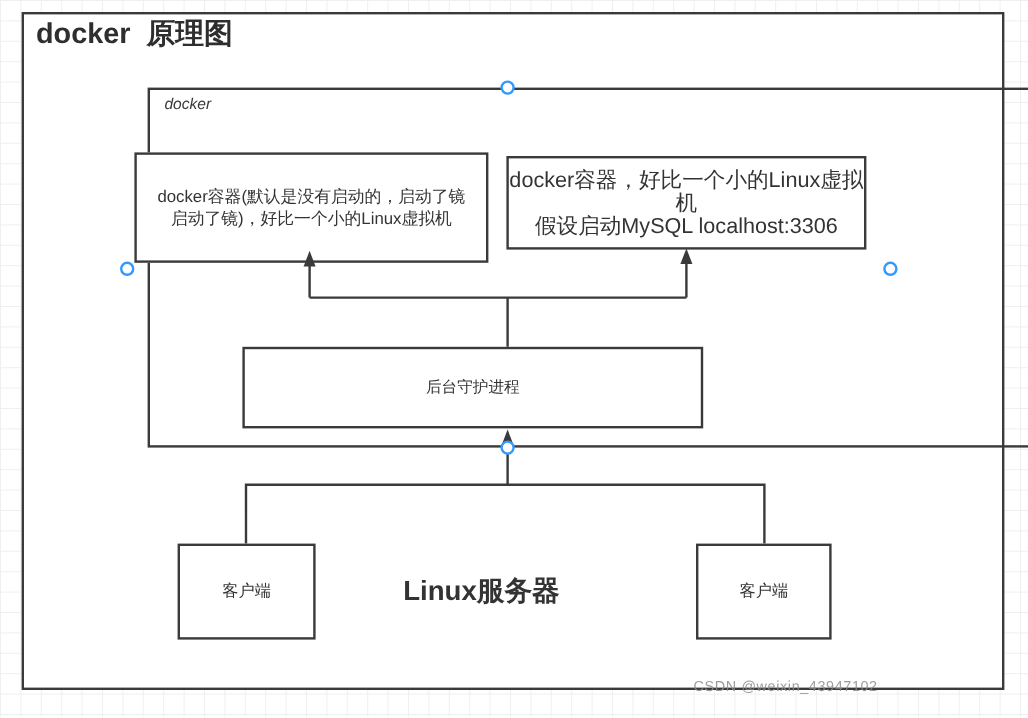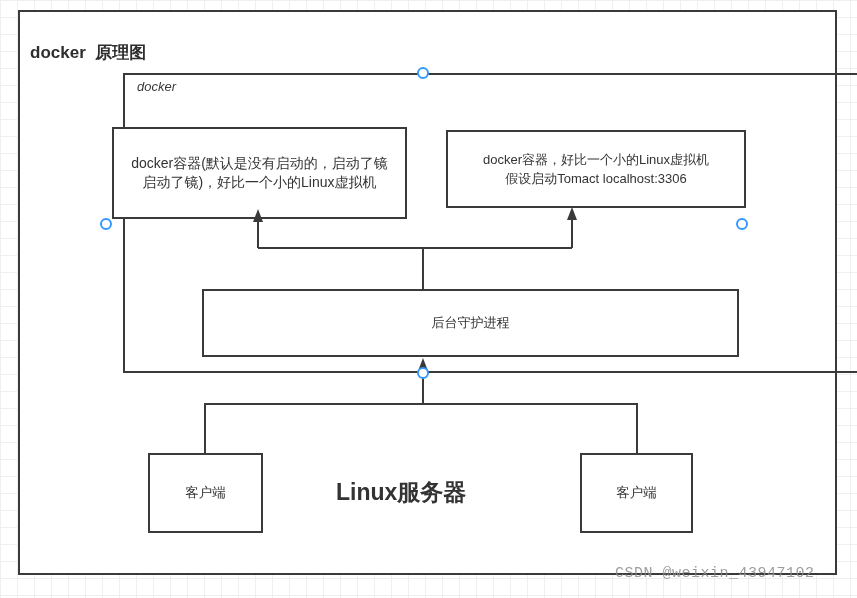--- a/index.html
+++ b/index.html
@@ -21,62 +21,60 @@
   }
   .box {
     position: absolute;
     border: 2px solid #3a3a3a;
     background: #fff;
   }
   .outer-frame { left: 18px; top: 10px; width: 819px; height: 565px; }
   .page-title {
     position: absolute;
     left: 30px; top: 12px;
-    font-size: 17px;
+    font-size: 24px;
     font-weight: bold;
     color: #2e2e2e;
     white-space: pre;
-    margin-top: 29px;
   }
   .docker-group { left: 123px; top: 73px; width: 736px; height: 300px; background: transparent; font-style: italic; }
   .docker-group-label {
     position: absolute;
     left: 12px; top: 4px;
     font-size: 13px;
     color: #3a3a3a;
   }
   .text-center-box {
     display: flex;
     flex-direction: column;
     align-items: center;
     justify-content: center;
     text-align: center;
   }
   .container-tomcat { left: 112px; top: 127px; width: 295px; height: 92px; font-size: 14px; line-height: 19px; }
-  .container-mysql  { left: 446px; top: 130px; width: 300px; height: 78px; font-size: 13px; line-height: 19px; }
-  .daemon-box { left: 202px; top: 289px; width: 537px; height: 68px; font-size: 13px; }
+  .container-mysql  { left: 422px; top: 130px; width: 300px; height: 78px; font-size: 18px; line-height: 19px; }
+  .daemon-box { left: 202px; top: 289px; width: 384px; height: 68px; font-size: 13px; }
   .client-box { width: 115px; height: 80px; font-size: 13.5px; }
   .client-left  { left: 148px; top: 453px; }
   .client-right { left: 580px; top: 453px; width: 113px; }
   .server-label {
     position: absolute;
     left: 336px; top: 477px; width: 200px;
     text-align: left;
     font-size: 23px;
     font-weight: bold;
     color: #333;
   }
   .watermark {
     position: absolute;
-    left: 615px; top: 565px;
-    font-size: 15px;
+    left: 578px; top: 565px;
+    font-size: 12px;
     color: rgba(140,140,140,0.85);
     letter-spacing: 0.5px;
     white-space: nowrap;
-    font-family: Liberation Mono, monospace;
   }
   svg.connector-layer {
     position: absolute;
     left: 0; top: 0;
     width: 857px; height: 598px;
     pointer-events: none;
   }
 </style>
 </head>
 <body>
@@ -91,21 +89,21 @@
     <div class="docker-group-label">docker</div>
   </div>
 
   <div class="box text-center-box container-tomcat">
     <div>docker容器(默认是没有启动的，启动了镜</div>
     <div>启动了镜)，好比一个小的Linux虚拟机</div>
   </div>
 
   <div class="box text-center-box container-mysql">
     <div>docker容器，好比一个小的Linux虚拟机</div>
-    <div>假设启动Tomact localhost:3306</div>
+    <div>假设启动MySQL localhost:3306</div>
   </div>
 
   <div class="box text-center-box daemon-box">
     <div>后台守护进程</div>
   </div>
 
   <div class="box text-center-box client-box client-left">
     <div>客户端</div>
   </div>
   <div class="box text-center-box client-box client-right">

